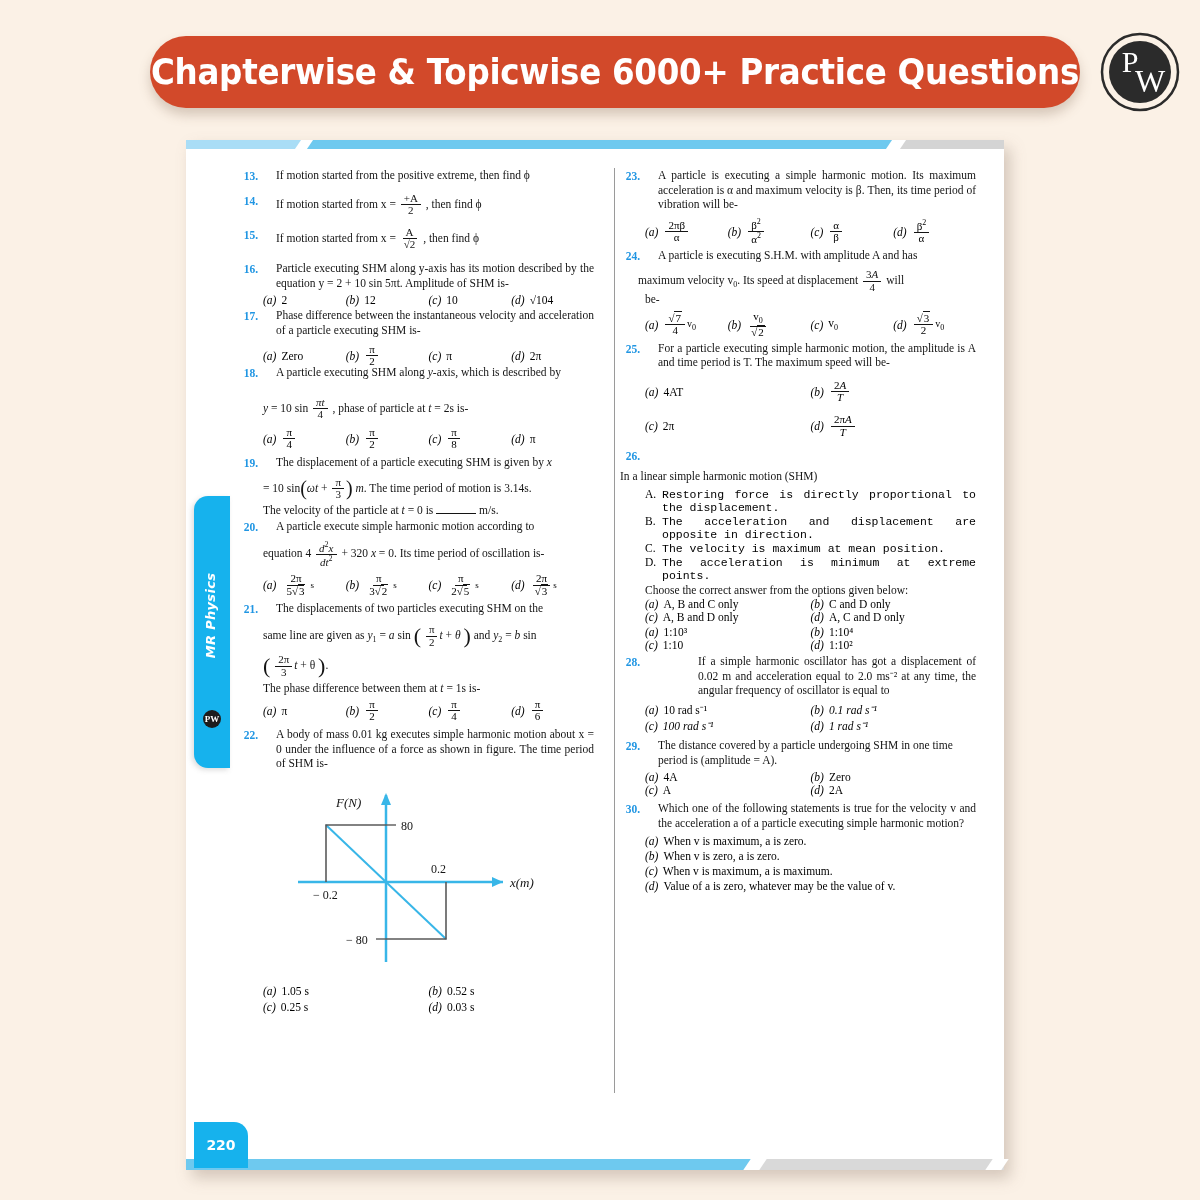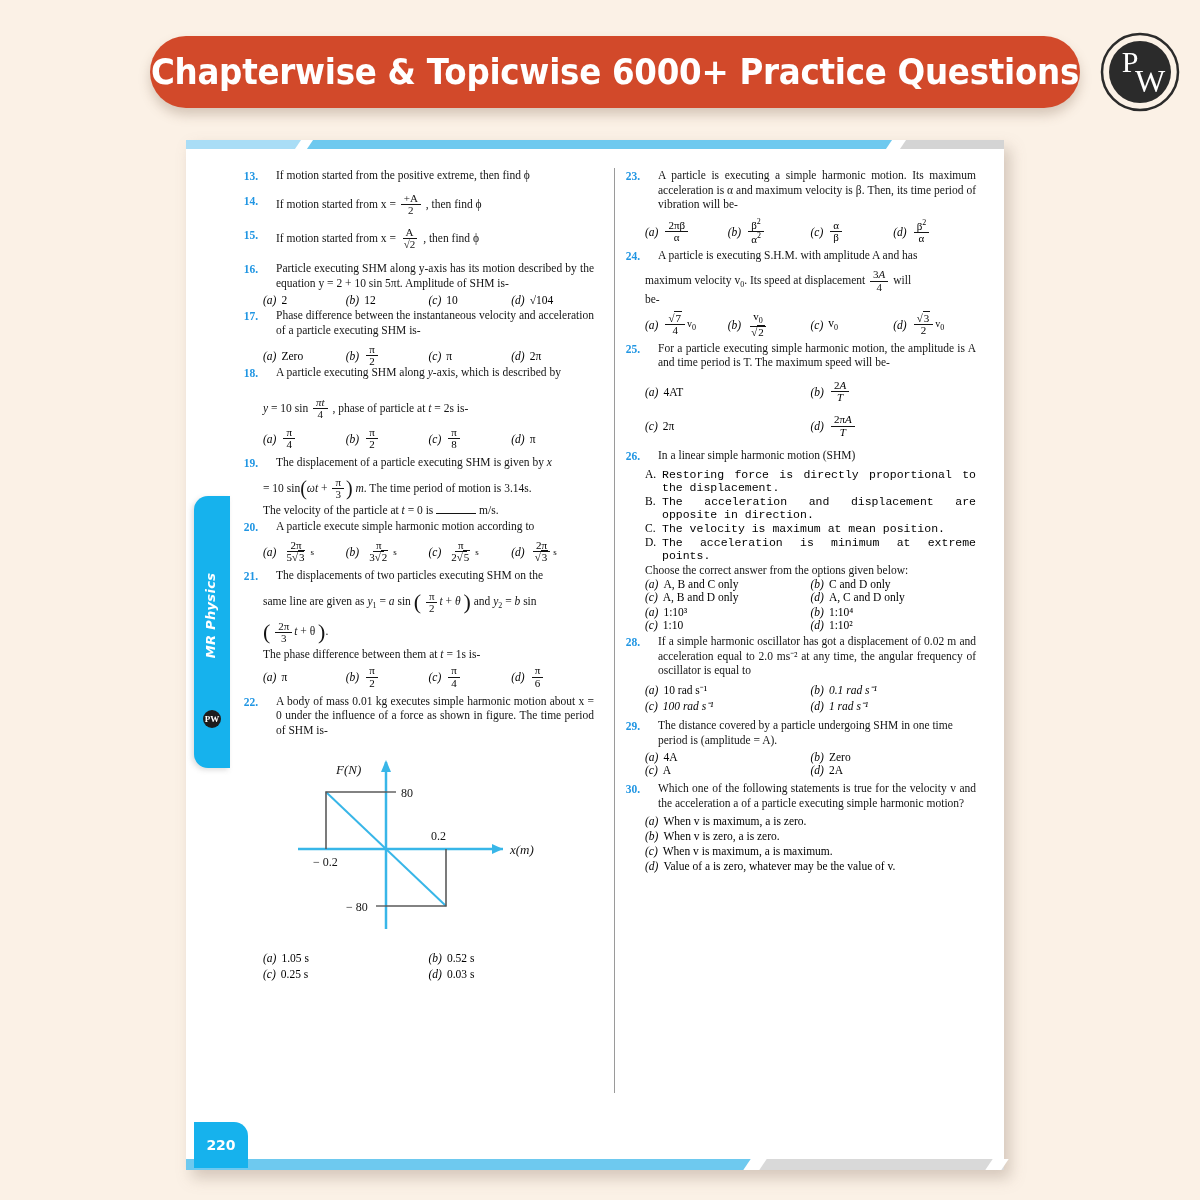--- a/index.html
+++ b/index.html
@@ -298,20 +298,28 @@
     <div class="qbody nojust" style="margin-left:25px;margin-top:3px;">
       The velocity of the particle at <i>t</i> = 0 is <span class="blank"></span> m/s.
     </div>
 
     <div class="q" style="margin-top:3px;">
       <div class="qnum">20.</div>
       <div class="qbody">
         A particle execute simple harmonic motion according to
       </div>
     </div>
+    <div class="qbody nojust" style="margin-left:25px;margin-top:6px;">
+      equation 4
+      <span class="frac">
+          <span class="num"><i>d</i><sup>2</sup><i>x</i></span>
+          <span class="den"><i>dt</i><sup>2</sup></span>
+        </span>
+      + 320 <i>x</i> = 0. Its time period of oscillation is-
+    </div>
     <div class="opts four" style="margin-left:25px;margin-top:5px;">
       <div class="opt">
           <span class="ol">(a)</span>
           <span class="frac">
             <span class="num">2π</span>
             <span class="den">5<span class="sq">√<span class="rad">3</span></span></span>
           </span>
           <span style="font-size:9px;">s</span>
         </div>
       <div class="opt">
@@ -481,21 +489,21 @@
           </span>
         </div>
     </div>
 
     <div class="q" style="margin-top:2px;">
       <div class="qnum">24.</div>
       <div class="qbody">
         A particle is executing S.H.M. with amplitude A and has
       </div>
     </div>
-    <div class="qbody nojust" style="margin-left:25px;margin-top:6px;">
+    <div class="qbody nojust" style="margin-left:18px;margin-top:6px;">
       maximum velocity v<sub>0</sub>. Its speed at displacement
       <span class="frac">
           <span class="num">3<i>A</i></span>
           <span class="den">4</span>
         </span> will
     </div>
     <div class="qbody nojust" style="margin-left:25px;">be-</div>
     <div class="opts four" style="margin-left:25px;margin-top:6px;">
       <div class="opt">
           <span class="ol">(a)</span>
@@ -548,21 +556,21 @@
         </div>
       <div class="opt">
           <span class="ol">(d)</span>
           <span class="frac">
             <span class="num">2π<i>A</i></span>
             <span class="den"><i>T</i></span>
           </span>
         </div>
     </div>
 
-    <div class="q" style="margin-top:-2px;">
+    <div class="q" style="margin-top:-2px;flex-direction:column;">
       <div class="qnum">26.</div>
       <div class="qbody nojust">In a linear simple harmonic motion (SHM)</div>
     </div>
     <div class="sub-list" style="margin-left:25px;margin-top:3px;">
       <div class="sub-item">
         <span class="sub-letter">A.</span>
         <span class="sub-text">Restoring force is directly proportional to the displacement.</span>
       </div>
       <div class="sub-item">
         <span class="sub-letter">B.</span>
@@ -609,21 +617,21 @@
       <div class="opt" style="margin-bottom:1px;">
           <span class="ol">(c)</span>
           <span>1:10</span>
         </div>
       <div class="opt" style="margin-bottom:1px;">
           <span class="ol">(d)</span>
           <span>1:10²</span>
         </div>
     </div>
 
-    <div class="q" style="">
+    <div class="q" style="gap:40px;">
       <div class="qnum">28.</div>
       <div class="qbody">If a simple harmonic oscillator has got a displacement of 0.02 m and acceleration equal to 2.0 ms⁻² at any time, the angular frequency of oscillator is equal to</div>
     </div>
     <div class="opts two" style="margin-left:25px;margin-top:2px;">
       <div class="opt" style="margin-bottom:1px;">
           <span class="ol">(a)</span>
           <span style="">10 rad s⁻¹</span>
         </div>
       <div class="opt" style="margin-bottom:1px;">
           <span class="ol">(b)</span>

